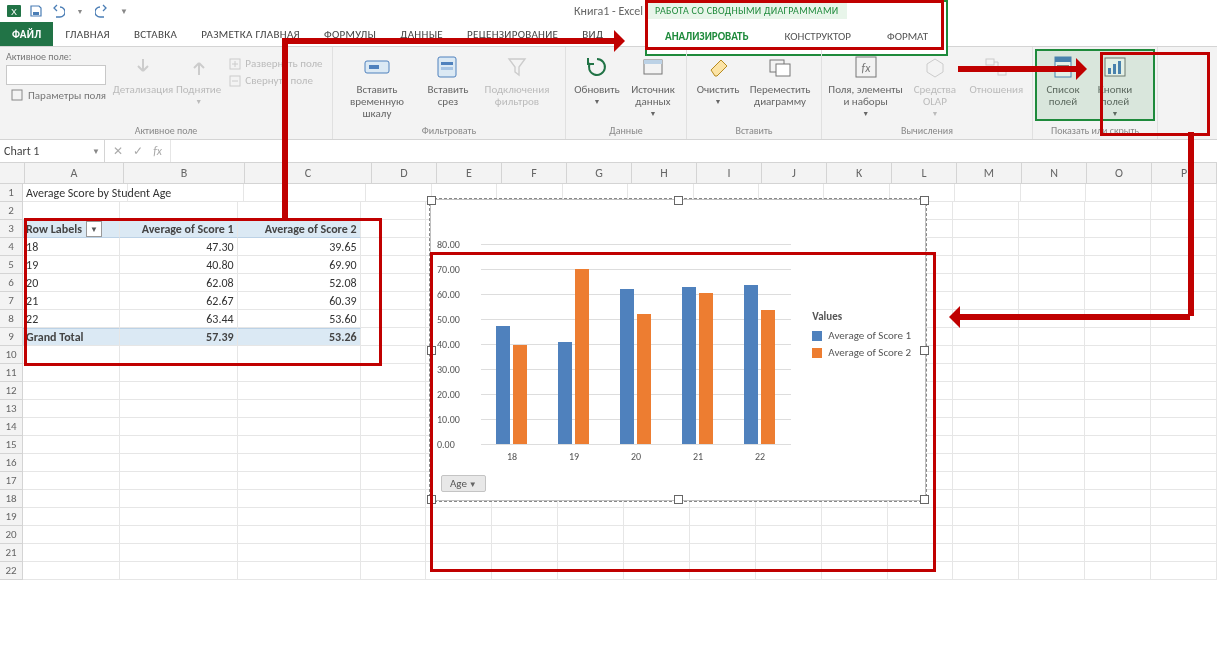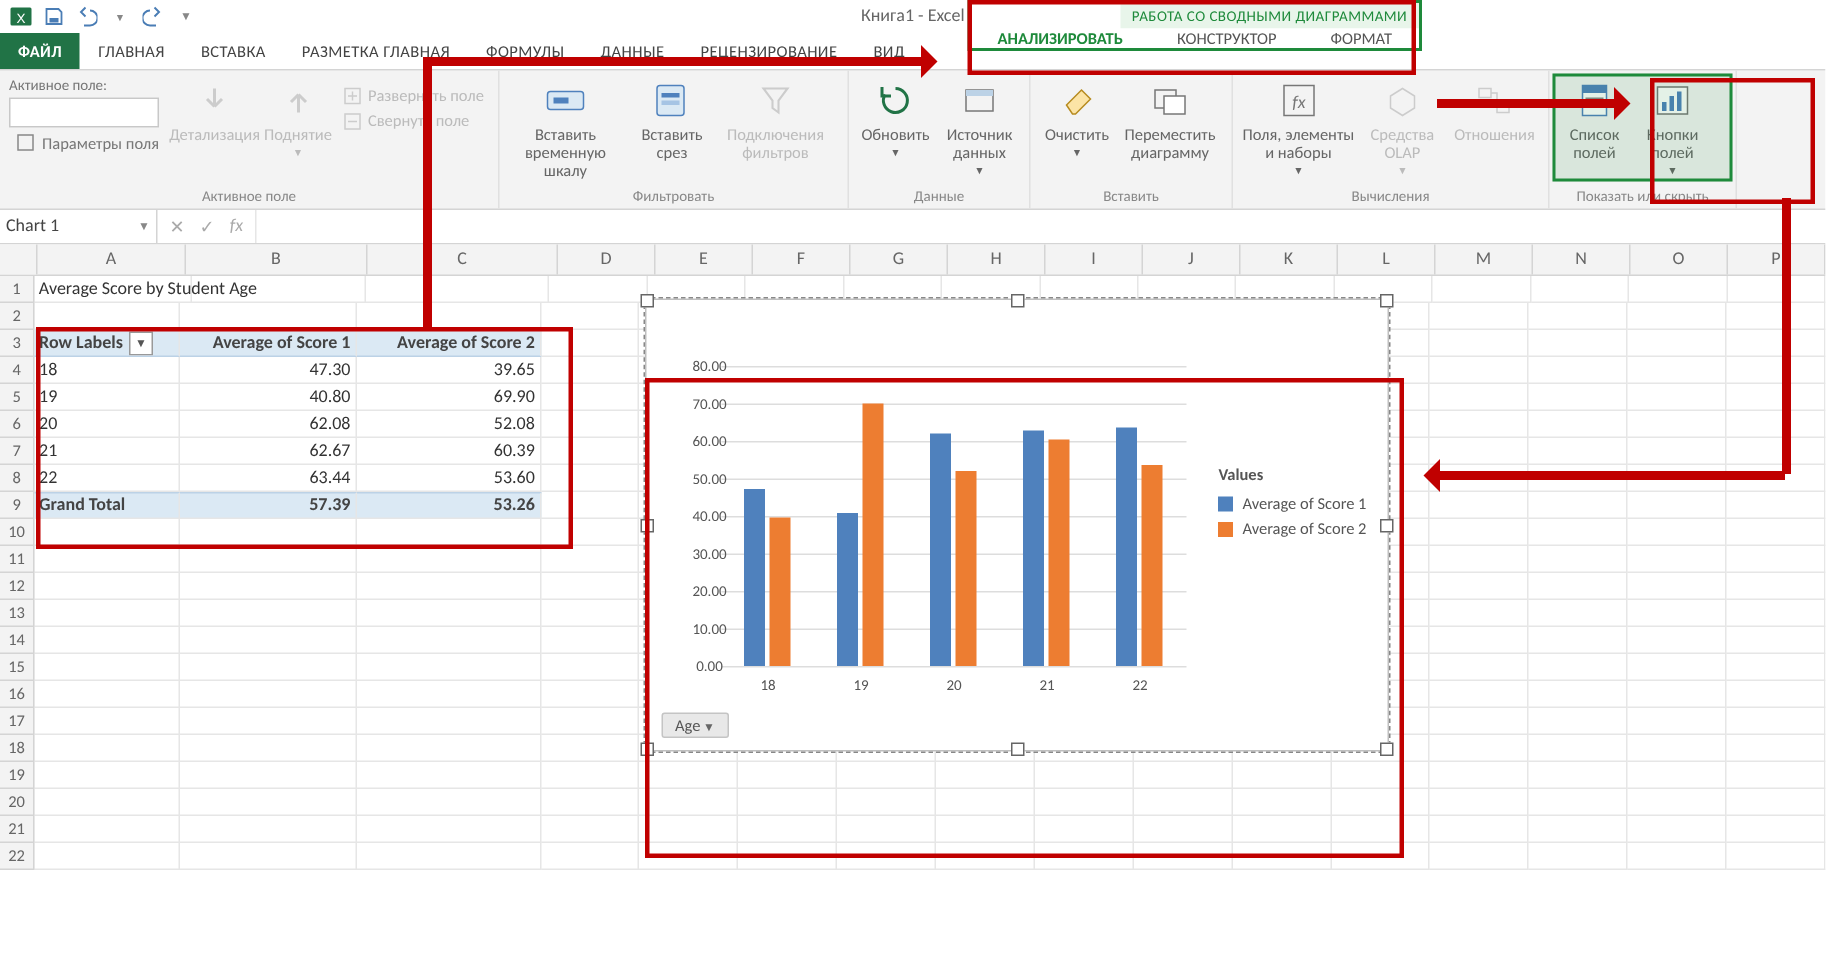--- a/index.html
+++ b/index.html
@@ -5,24 +5,24 @@
 html,body{margin:0;padding:0;font-family:"Segoe UI","Calibri",Arial,sans-serif;font-size:12px;color:#444;background:#fff;user-select:none;width:1217px;height:649px;overflow:hidden}
 
 .titlebar{height:22px;background:#fff;display:flex;align-items:center;position:relative}
 .qat{display:flex;gap:6px;padding-left:6px;align-items:center}
 .qat .ic{width:16px;height:16px;display:flex;align-items:center;justify-content:center;color:#217346}
 .title{position:absolute;left:50%;transform:translateX(-50%);font-size:12px;color:#666}
 
 .tabs{height:24px;display:flex;align-items:stretch;border-bottom:1px solid #d4d4d4;position:relative}
 .tab{padding:0 12px;display:flex;align-items:center;font-size:11px;color:#444;letter-spacing:.3px;cursor:default}
 .tab.file{background:#217346;color:#fff;font-weight:600}
-.ctx-group{position:absolute;left:645px;top:-22px;display:flex;flex-direction:column;align-items:flex-end;border:2px solid #1e8a3b}
+.ctx-group{position:absolute;left:645px;top:-22px;display:flex;flex-direction:column;align-items:flex-start;border:2px solid #1e8a3b}
 .ctx-title{background:#e8f5ea;color:#1e8a3b;font-size:10px;text-align:center;padding:2px 8px;letter-spacing:.3px}
 .ctx-tabs{display:flex;background:#fff}
-.ctx-tab{padding:0 18px;font-size:11px;color:#555}
+.ctx-tab{padding:11px 18px;font-size:11px;color:#555}
 .ctx-tab.active{color:#1e8a3b;font-weight:600}
 
 .ribbon{height:92px;background:#f3f3f3;border-bottom:1px solid #d4d4d4;display:flex;align-items:stretch;font-size:11px;color:#555}
 .rgroup{border-right:1px solid #e0e0e0;padding:3px 6px 2px 6px;display:flex;flex-direction:column;justify-content:space-between;position:relative}
 .rgroup .body{flex:1;display:flex;gap:4px;align-items:flex-start}
 .rgroup .label{font-size:10px;color:#888;text-align:center;padding-top:2px;white-space:nowrap}
 .stackv{display:flex;flex-direction:column;gap:2px}
 .sm-btn{display:flex;align-items:center;gap:4px;padding:1px 4px;color:#777;white-space:nowrap}
 .sm-btn.dis{color:#bbb}
 .big-btn{display:flex;flex-direction:column;align-items:center;width:58px;padding-top:2px;gap:2px;color:#666;text-align:center;line-height:1.1}
@@ -56,21 +56,21 @@
 .filter-btn{width:14px;height:14px;border:1px solid #999;background:#fff;margin-left:4px;display:flex;align-items:center;justify-content:center;font-size:8px;color:#555}
 
 .chart-box{position:absolute;left:430px;top:36px;width:494px;height:300px;background:#fff;border:1px solid #bfbfbf}
 .chart-box::before{content:"";position:absolute;inset:-2px;border:1px dashed #888;pointer-events:none}
 .handle{position:absolute;width:7px;height:7px;background:#fff;border:1px solid #666}
 .h-tl{left:-4px;top:-4px}.h-tr{right:-4px;top:-4px}.h-bl{left:-4px;bottom:-4px}.h-br{right:-4px;bottom:-4px}
 .h-t{left:50%;top:-4px;margin-left:-4px}.h-b{left:50%;bottom:-4px;margin-left:-4px}.h-l{left:-4px;top:50%;margin-top:-4px}.h-r{right:-4px;top:50%;margin-top:-4px}
 .pill{display:inline-block;background:#e8e8e8;border:1px solid #c4c4c4;border-radius:2px;padding:1px 6px;font-size:11px;color:#555;margin:6px 2px}
 .plot{position:absolute;left:50px;top:44px;width:310px;height:200px}
 .grid-line{position:absolute;left:0;right:0;border-top:1px solid #ddd}
-.ylab{position:absolute;right:298px;font-size:10px;color:#555;transform:translateY(-50%);text-align:center;width:40px}
+.ylab{position:absolute;right:314px;font-size:10px;color:#555;transform:translateY(-50%);text-align:left;width:40px}
 .xlab{position:absolute;top:206px;font-size:10px;color:#555;width:50px;text-align:center}
 .bar{position:absolute;bottom:0;width:14px}
 .bar.s1{background:#4f81bd}
 .bar.s2{background:#ed7d31}
 .legend{position:absolute;right:14px;top:110px;font-size:11px;color:#555}
 .legend .t{font-weight:600;margin-bottom:6px}
 .legend .item{display:flex;align-items:center;gap:6px;margin:4px 0}
 .legend .sw{width:10px;height:10px}
 .age-btn{position:absolute;left:10px;bottom:8px;background:#e8e8e8;border:1px solid #c4c4c4;border-radius:2px;padding:1px 8px;font-size:11px;color:#555}
 .age-btn::after{content:" ▼";font-size:8px;color:#666}

